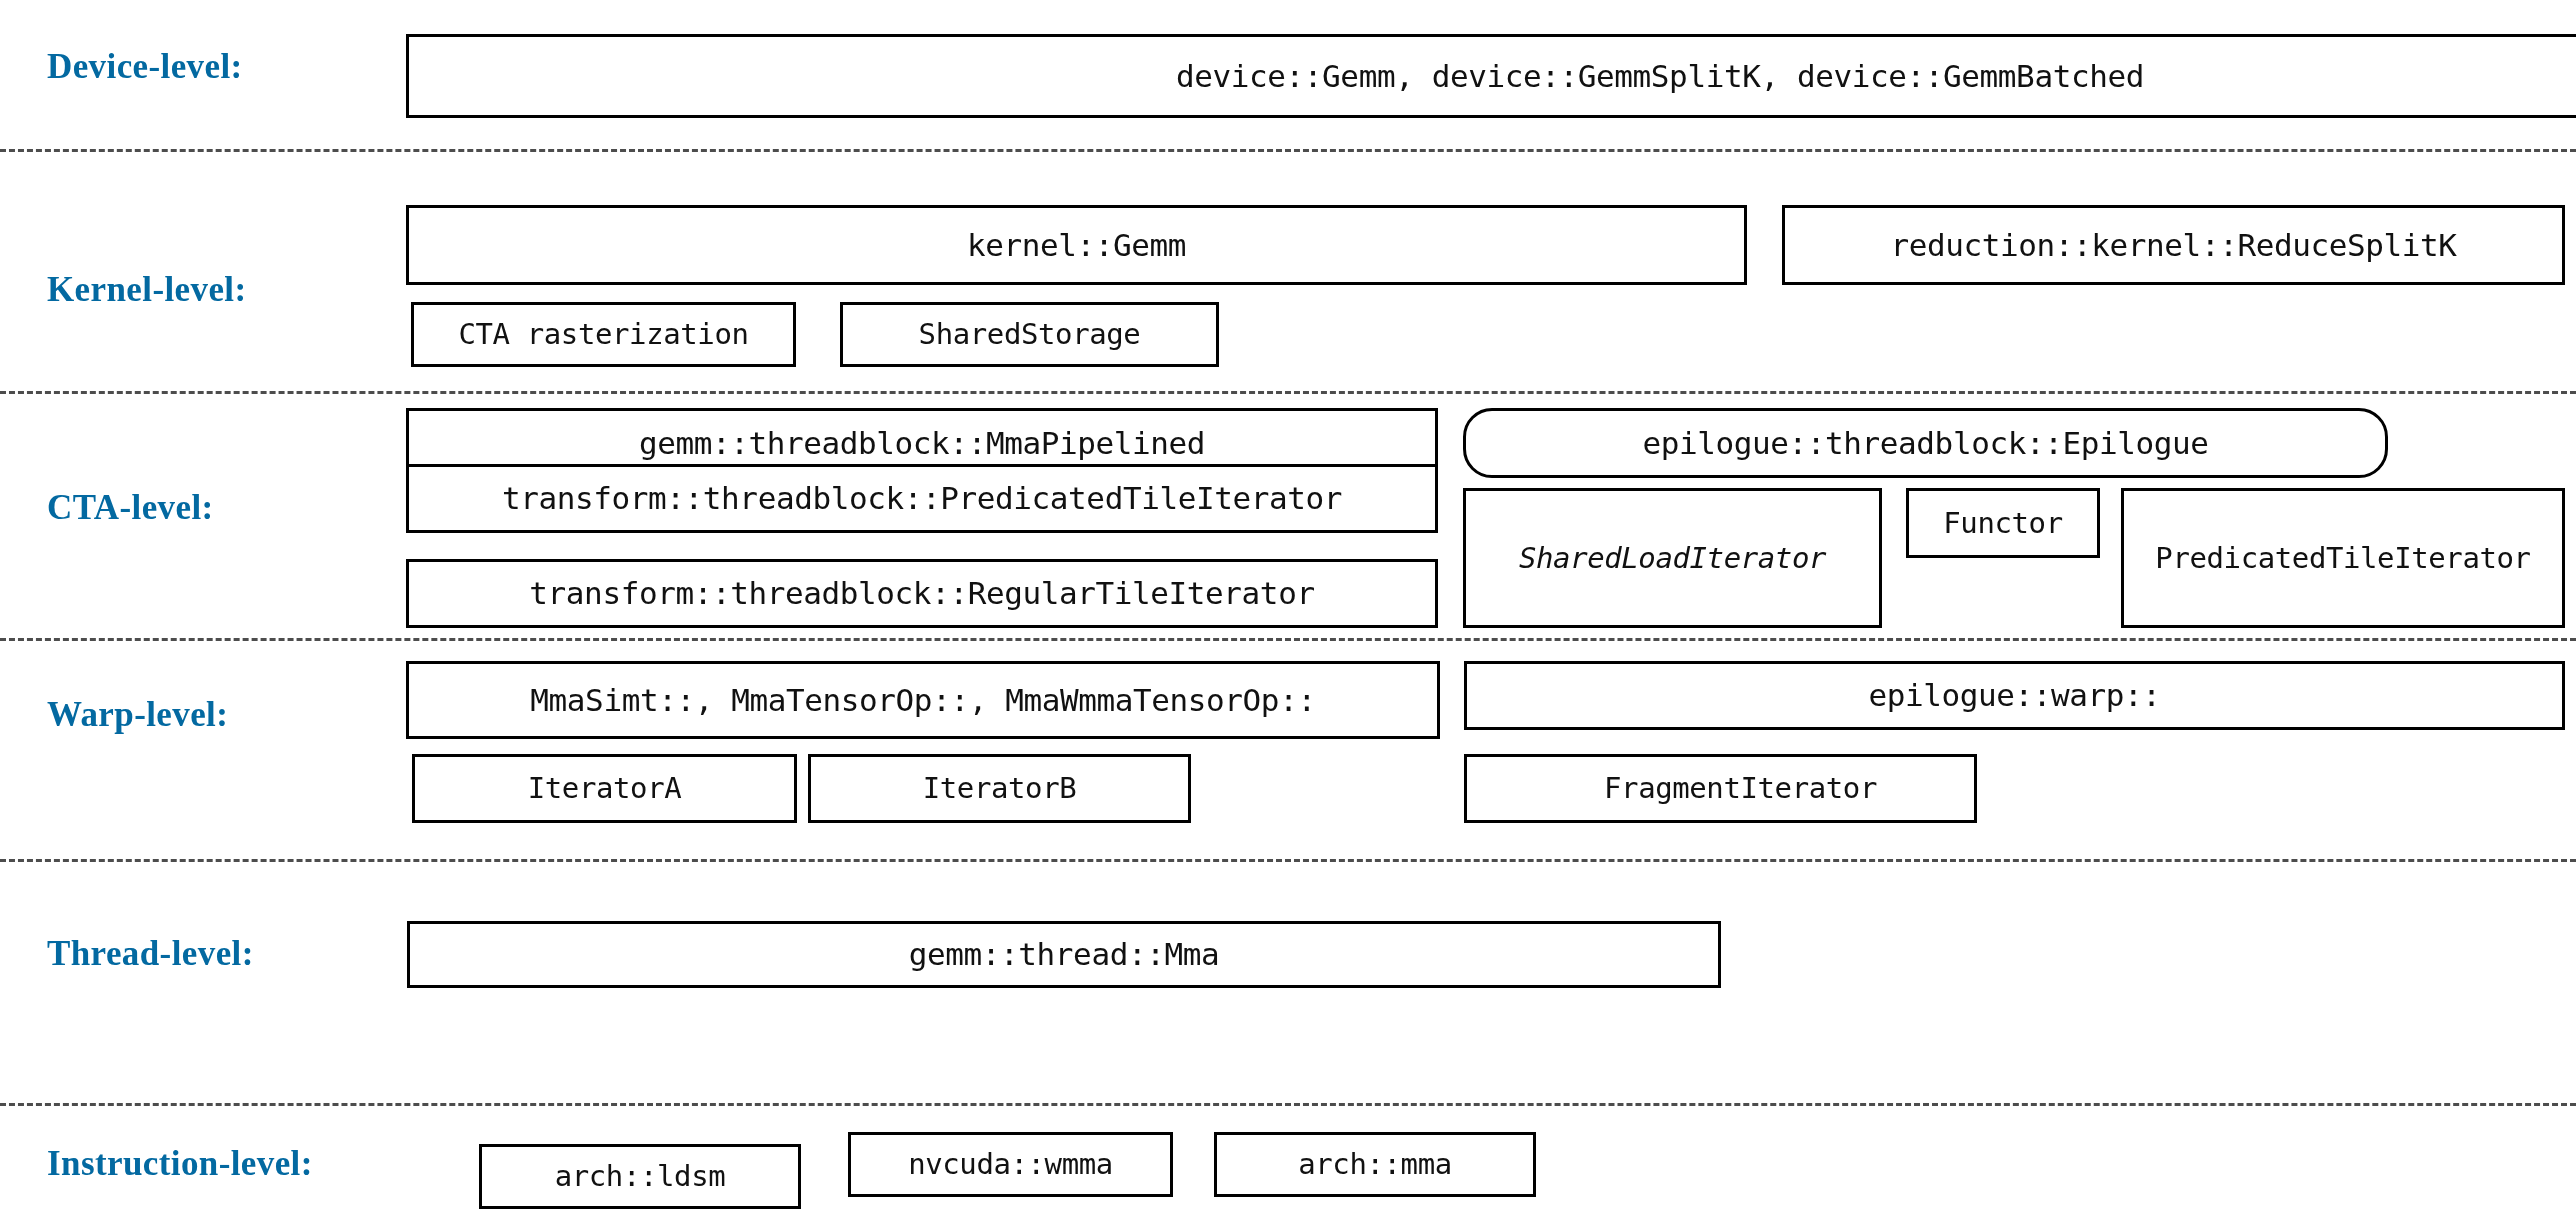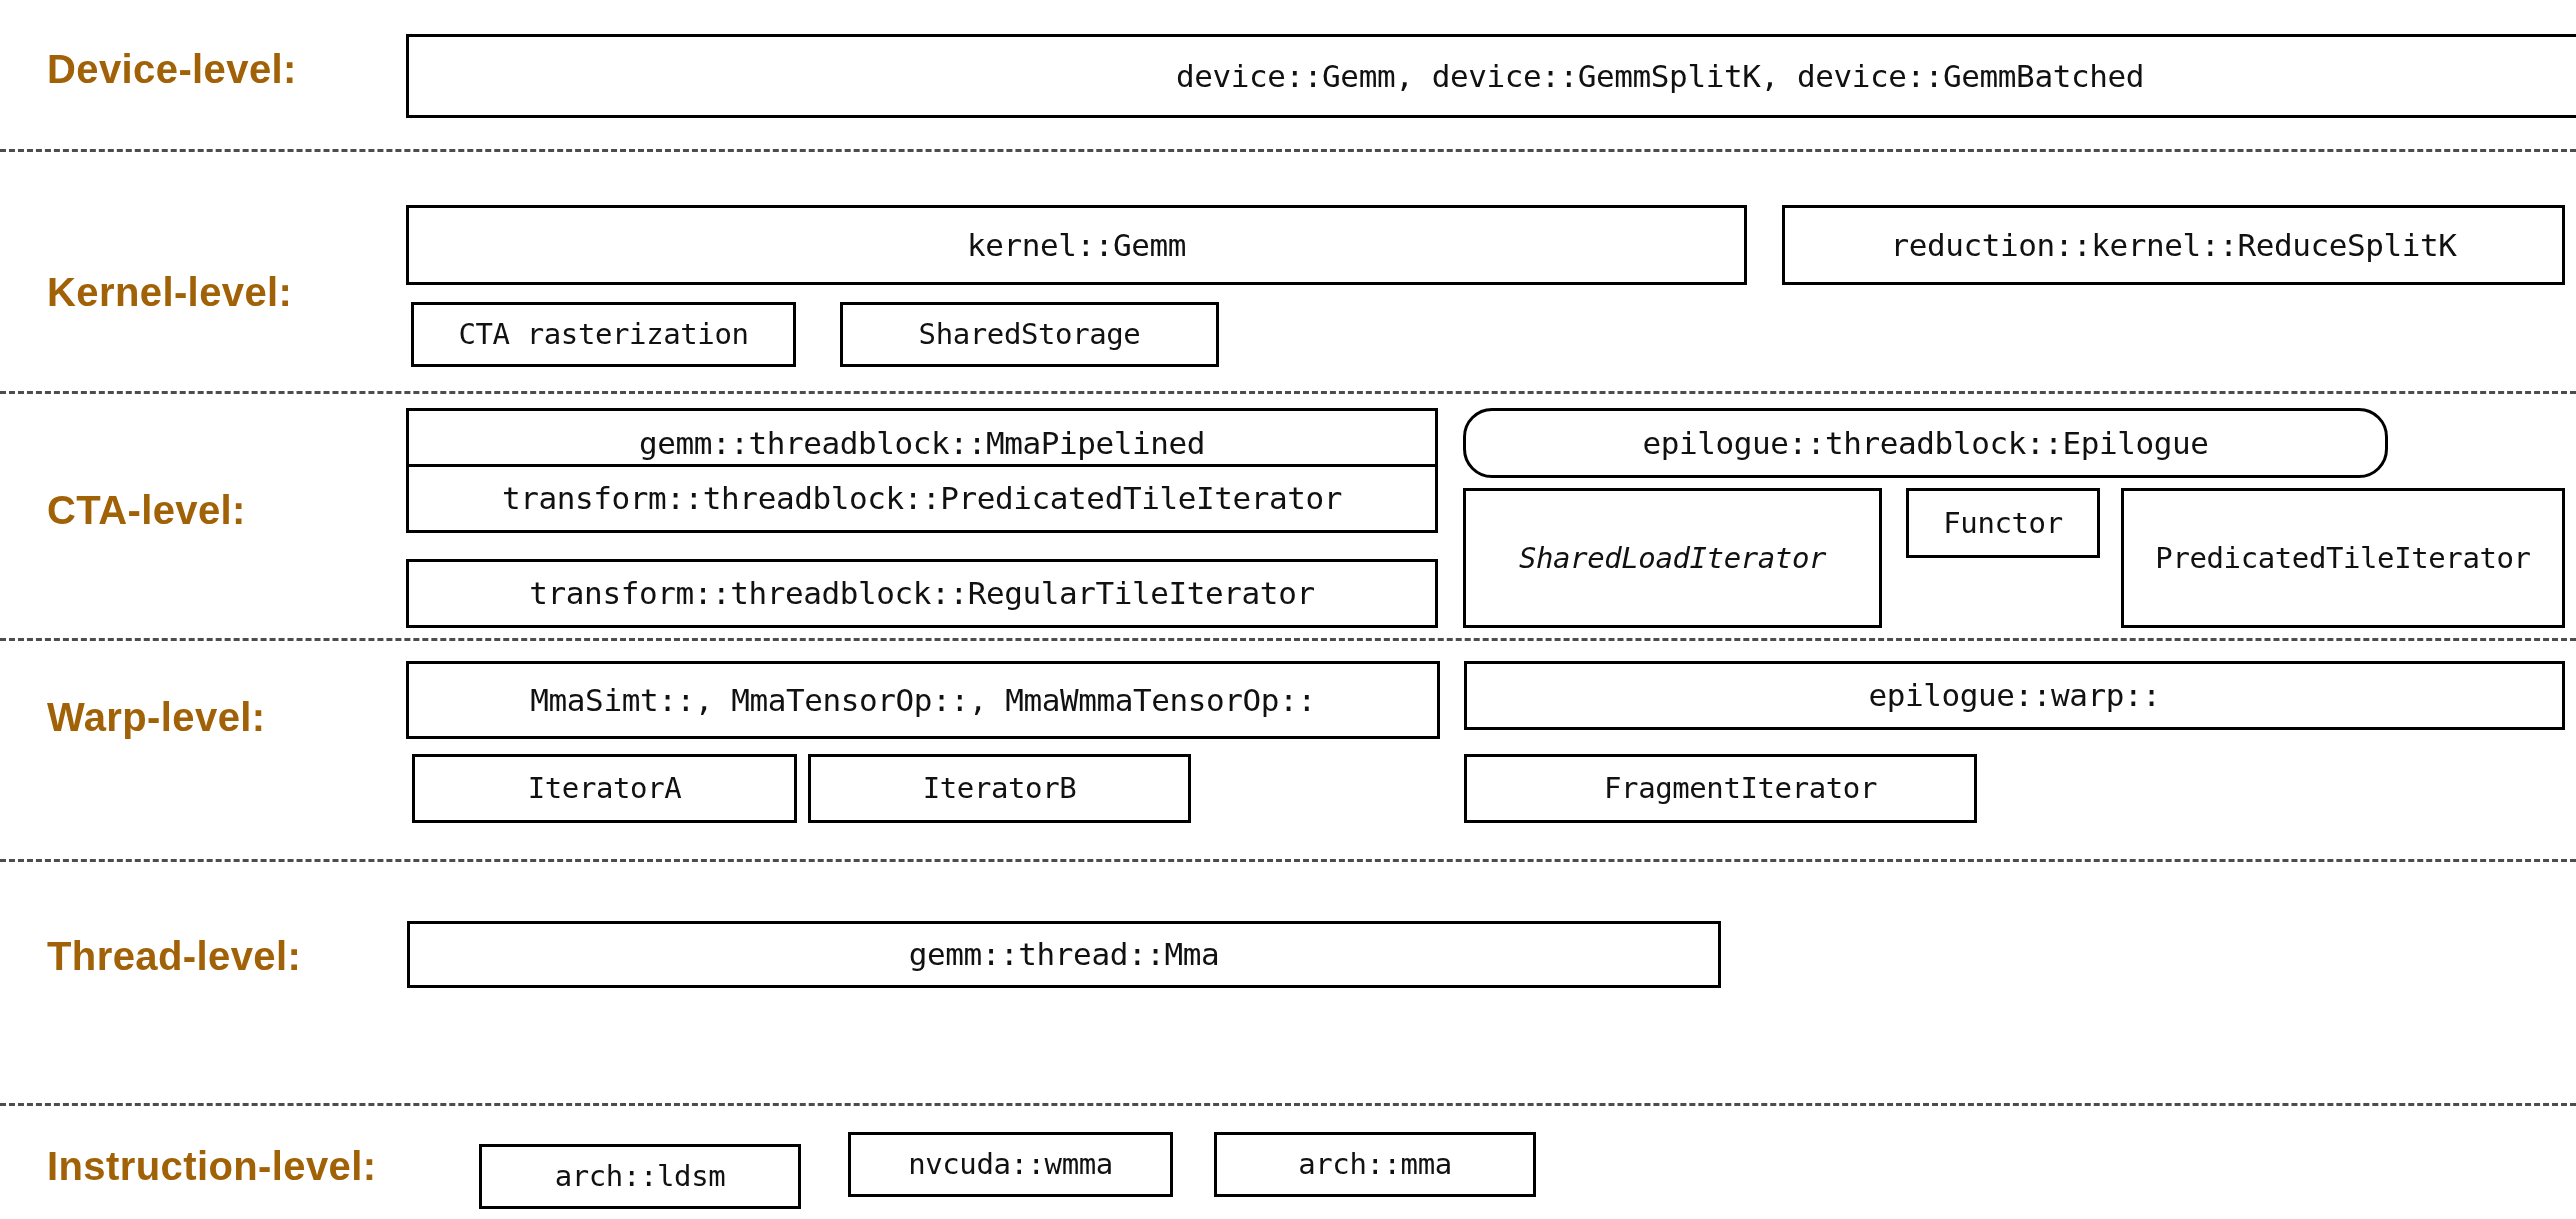--- a/index.html
+++ b/index.html
@@ -12,24 +12,24 @@
   }
   #canvas {
     position: relative;
     width: 2576px;
     height: 1219px;
     background: #ffffff;
     overflow: hidden;
   }
   .lvl-label {
     position: absolute;
-    font-family: Liberation Sans, sans-serif;
+    font-family: Liberation Serif, serif;
     font-weight: bold;
-    font-size: 40px;
-    color: #a16207;
+    font-size: 35px;
+    color: #0369a1;
     letter-spacing: 0.4px;
     white-space: nowrap;
     line-height: 1;
   }
   .sep {
     position: absolute;
     left: 0;
     width: 2576px;
     height: 0;
     border-top: 3.1px dashed #4d4d4d;

